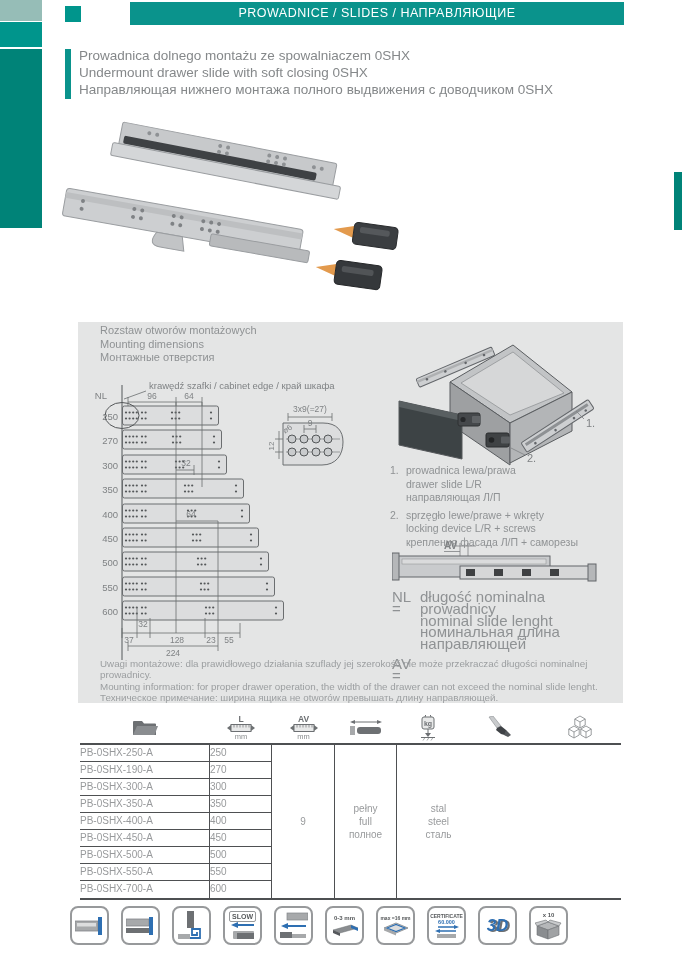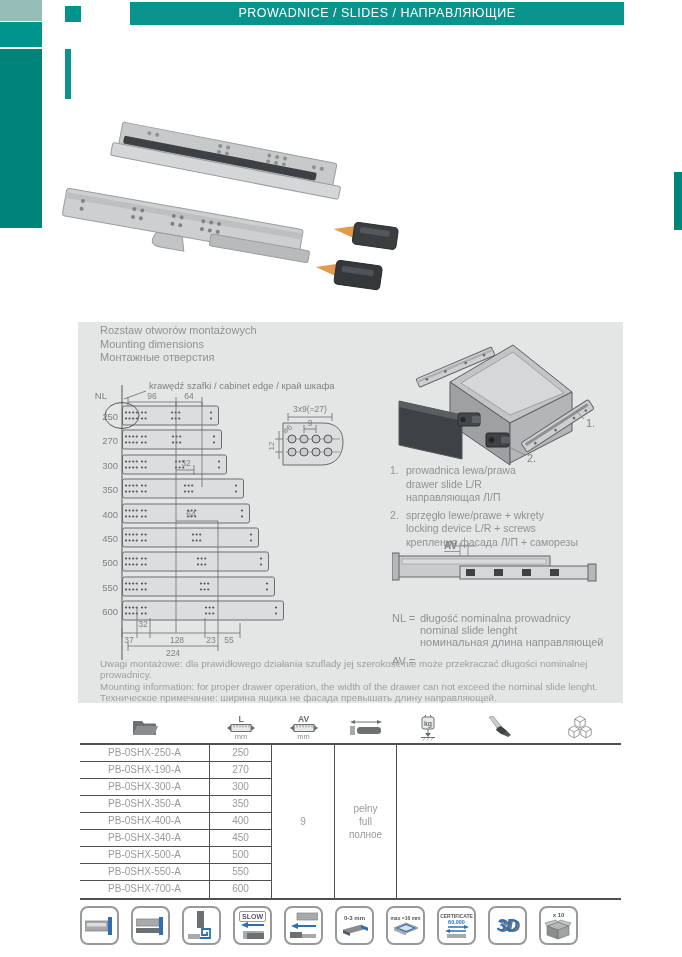--- a/index.html
+++ b/index.html
@@ -14,42 +14,42 @@
   .hdr-bar{left:130px;top:2px;width:494px;height:23px;background:#0A938C;color:#fff;
     font-size:12.5px;letter-spacing:.5px;text-align:center;line-height:23px}
   .accent{left:65px;top:49px;width:6px;height:50px;background:#0A938C}
   .titles{left:79px;top:47px;color:#85888A;font-size:13.5px;line-height:17px;white-space:nowrap}
   .panel{left:78px;top:322px;width:545px;height:381px;background:#E4E5E5}
   .phead{left:100px;top:324px;color:#8F9294;font-size:11px;line-height:13.5px}
   .legend{left:390px;top:464px;width:228px;color:#8F9294;font-size:10.5px;line-height:13.5px}
   .litem{display:flex;margin-bottom:4px}
   .lnum{width:16px;flex:none}
   .lline{display:block}
-  .defs{left:392px;top:613px;width:228px;color:#8F9294;font-size:11px;line-height:11.8px}
+  .defs{left:392px;top:591px;width:228px;color:#8F9294;font-size:15px;line-height:11.8px}
   .defrow{display:flex;margin-bottom:8px}
   .defkey{width:28px;flex:none}
   .note{left:100px;top:658px;width:515px;color:#9B9EA0;font-size:9.8px;line-height:11.3px}
   
   .tbl{left:80px;top:712px;width:541px}
   .tbl-head{display:flex;height:31px;align-items:center}
   .hc{display:flex;flex-direction:column;align-items:center;justify-content:center;color:#6D7073;box-sizing:border-box}
   .unit-top{font-size:8.5px;font-weight:bold;line-height:8px}
   .unit-mm{font-size:7.5px;line-height:8px;color:#8A8D8F}
   .tbody{display:flex;border-top:2px solid #4E5052;border-bottom:2px solid #4E5052;box-sizing:border-box}
   .tleft{width:192px;box-sizing:border-box}
   .trow{display:flex;height:17px;border-bottom:1px solid #4E5052;box-sizing:border-box}
   .trow:last-child{border-bottom:none}
-  .tcell{line-height:16px;text-align:center;font-size:10px;color:#989A9C;box-sizing:border-box}
+  .tcell{line-height:16px;font-size:10px;color:#989A9C;box-sizing:border-box}
   .tcode{width:130px;border-right:1px solid #4E5052}
   .tlen{flex:1;border-right:1px solid #4E5052}
   .mcol{border-right:1px solid #4E5052;display:flex;flex-direction:column;align-items:center;justify-content:center;
     font-size:10px;line-height:13px;color:#989A9C;text-align:left;box-sizing:border-box}
   .w-av{width:63px}.w-ext{width:62px}.w-kg{width:62px}.w-fin{width:79px}.w-mat{width:83px;border-right:none}
   
-  .features{left:80px;top:906px;display:flex;gap:12px}
+  .features{left:70px;top:906px;display:flex;gap:12px}
   .fbox{width:39px;height:39px;box-sizing:border-box;border:2px solid #97999B;border-radius:8px;background:#fff;
     display:flex;flex-direction:column;align-items:center;justify-content:center;overflow:hidden}
   .f-small{font-size:6px;font-weight:bold;color:#55585A;line-height:7px;white-space:nowrap}
   .f-tiny{font-size:5px;font-weight:bold;color:#55585A;line-height:6px;white-space:nowrap}
   .f-cert2{font-size:5.5px;font-weight:bold;color:#2E6FB2;line-height:6px}
   .f-slow{font-size:7px;font-weight:bold;color:#55585A;border:1px solid #97999B;border-radius:2px;padding:0 2px;line-height:9px}
   .f-3d{font-size:17px;font-weight:bold;font-style:italic;color:#2E6FB2;text-shadow:2px 1px 0 #6D7073;line-height:20px}
 </style>
 </head>
 <body>
@@ -60,20 +60,25 @@
   <div class="abs blk2"></div>
   <div class="abs blk3"></div>
   <div class="abs sq"></div>
   <div class="abs redge"></div>
 
   <div class="abs hdr-bar">
     <span>PROWADNICE / SLIDES / НАПРАВЛЯЮЩИЕ</span>
   </div>
 
   <div class="abs accent"></div>
+  <div class="abs titles">
+    <div>Prowadnica dolnego montażu ze spowalniaczem 0SHX</div>
+    <div>Undermount drawer slide with soft closing 0SHX</div>
+    <div>Направляющая нижнего монтажа полного выдвижения с доводчиком 0SHX</div>
+  </div>
 
   <svg class="abs" style="left:55px;top:110px" width="395" height="208" viewBox="0 0 395 208">
     <g transform="translate(68,12) rotate(11)">
       <rect x="0" y="0" width="218" height="25" rx="2" fill="#C7C9CB" stroke="#9A9DA0"></rect>
       <rect x="4" y="13" width="196" height="8" rx="2" fill="#3E4144"></rect>
       <rect x="-6" y="22" width="232" height="13" rx="2" fill="#D4D6D8" stroke="#9A9DA0"></rect>
       <g fill="#8E9194">
         <circle cx="28" cy="6" r="2"></circle>
           <circle cx="36" cy="6" r="2"></circle>
         <circle cx="100" cy="5" r="2"></circle>
@@ -406,21 +411,21 @@
       </span>
     </div>
     <div class="defrow">
       <span class="defkey">AV =</span>
     </div>
   </div>
 
   <div class="abs note">
     <div>Uwagi montażowe: dla prawidłowego działania szuflady jej szerokość nie może przekraczać długości nominalnej prowadnicy.</div>
     <div>Mounting information: for proper drawer operation, the width of the drawer can not exceed the nominal slide lenght.</div>
-    <div>Техническое примечание: ширина ящика не фасада превышать длину направляющей.</div>
+    <div>Техническое примечание: ширина ящика не otworów превышать длину направляющей.</div>
   </div>
 
   <div class="abs tbl">
     <div class="tbl-head">
       <div class="hc" style="width:130px">
         <svg width="26" height="19" viewBox="0 0 26 19">
           <path d="M1,17 V4 a1,1 0 0 1 1,-1 h8 l2,2.5 h11 a1,1 0 0 1 1,1 V17 Z" fill="#6D7073"></path>
           <path d="M1,17 L5,8 h21 l-3.5,9 Z" fill="#8A8D90"></path>
         </svg>
       </div>
@@ -523,21 +528,21 @@
           </div>
         <div class="trow">
             <div class="tcell tcode">PB-0SHX-350-A</div>
             <div class="tcell tlen">350</div>
           </div>
         <div class="trow">
             <div class="tcell tcode">PB-0SHX-400-A</div>
             <div class="tcell tlen">400</div>
           </div>
         <div class="trow">
-            <div class="tcell tcode">PB-0SHX-340-A</div>
+            <div class="tcell tcode">PB-0SHX-450-A</div>
             <div class="tcell tlen">450</div>
           </div>
         <div class="trow">
             <div class="tcell tcode">PB-0SHX-500-A</div>
             <div class="tcell tlen">500</div>
           </div>
         <div class="trow">
             <div class="tcell tcode">PB-0SHX-550-A</div>
             <div class="tcell tlen">550</div>
           </div>
@@ -546,20 +551,25 @@
             <div class="tcell tlen">600</div>
           </div>
       </div>
       <div class="mcol w-av">
           <span>9</span>
         </div>
       <div class="mcol w-ext">
         <span>pełny</span>
         <span>full</span>
         <span>полное</span>
+      </div>
+      <div class="mcol w-mat">
+        <span>stal</span>
+        <span>steel</span>
+        <span>сталь</span>
       </div>
     </div>
   </div>
 
   <div class="abs features">
     <div class="fbox">
       <svg width="29" height="26" viewBox="0 0 29 26">
         <rect x="0" y="8" width="23" height="10" fill="#A7A9AB" stroke="#83868A" stroke-width=".8"></rect>
         <rect x="2" y="10" width="19" height="3.5" fill="#DCDDDE"></rect>
         <rect x="23" y="4" width="4" height="18" fill="#2E6FB2"></rect>

